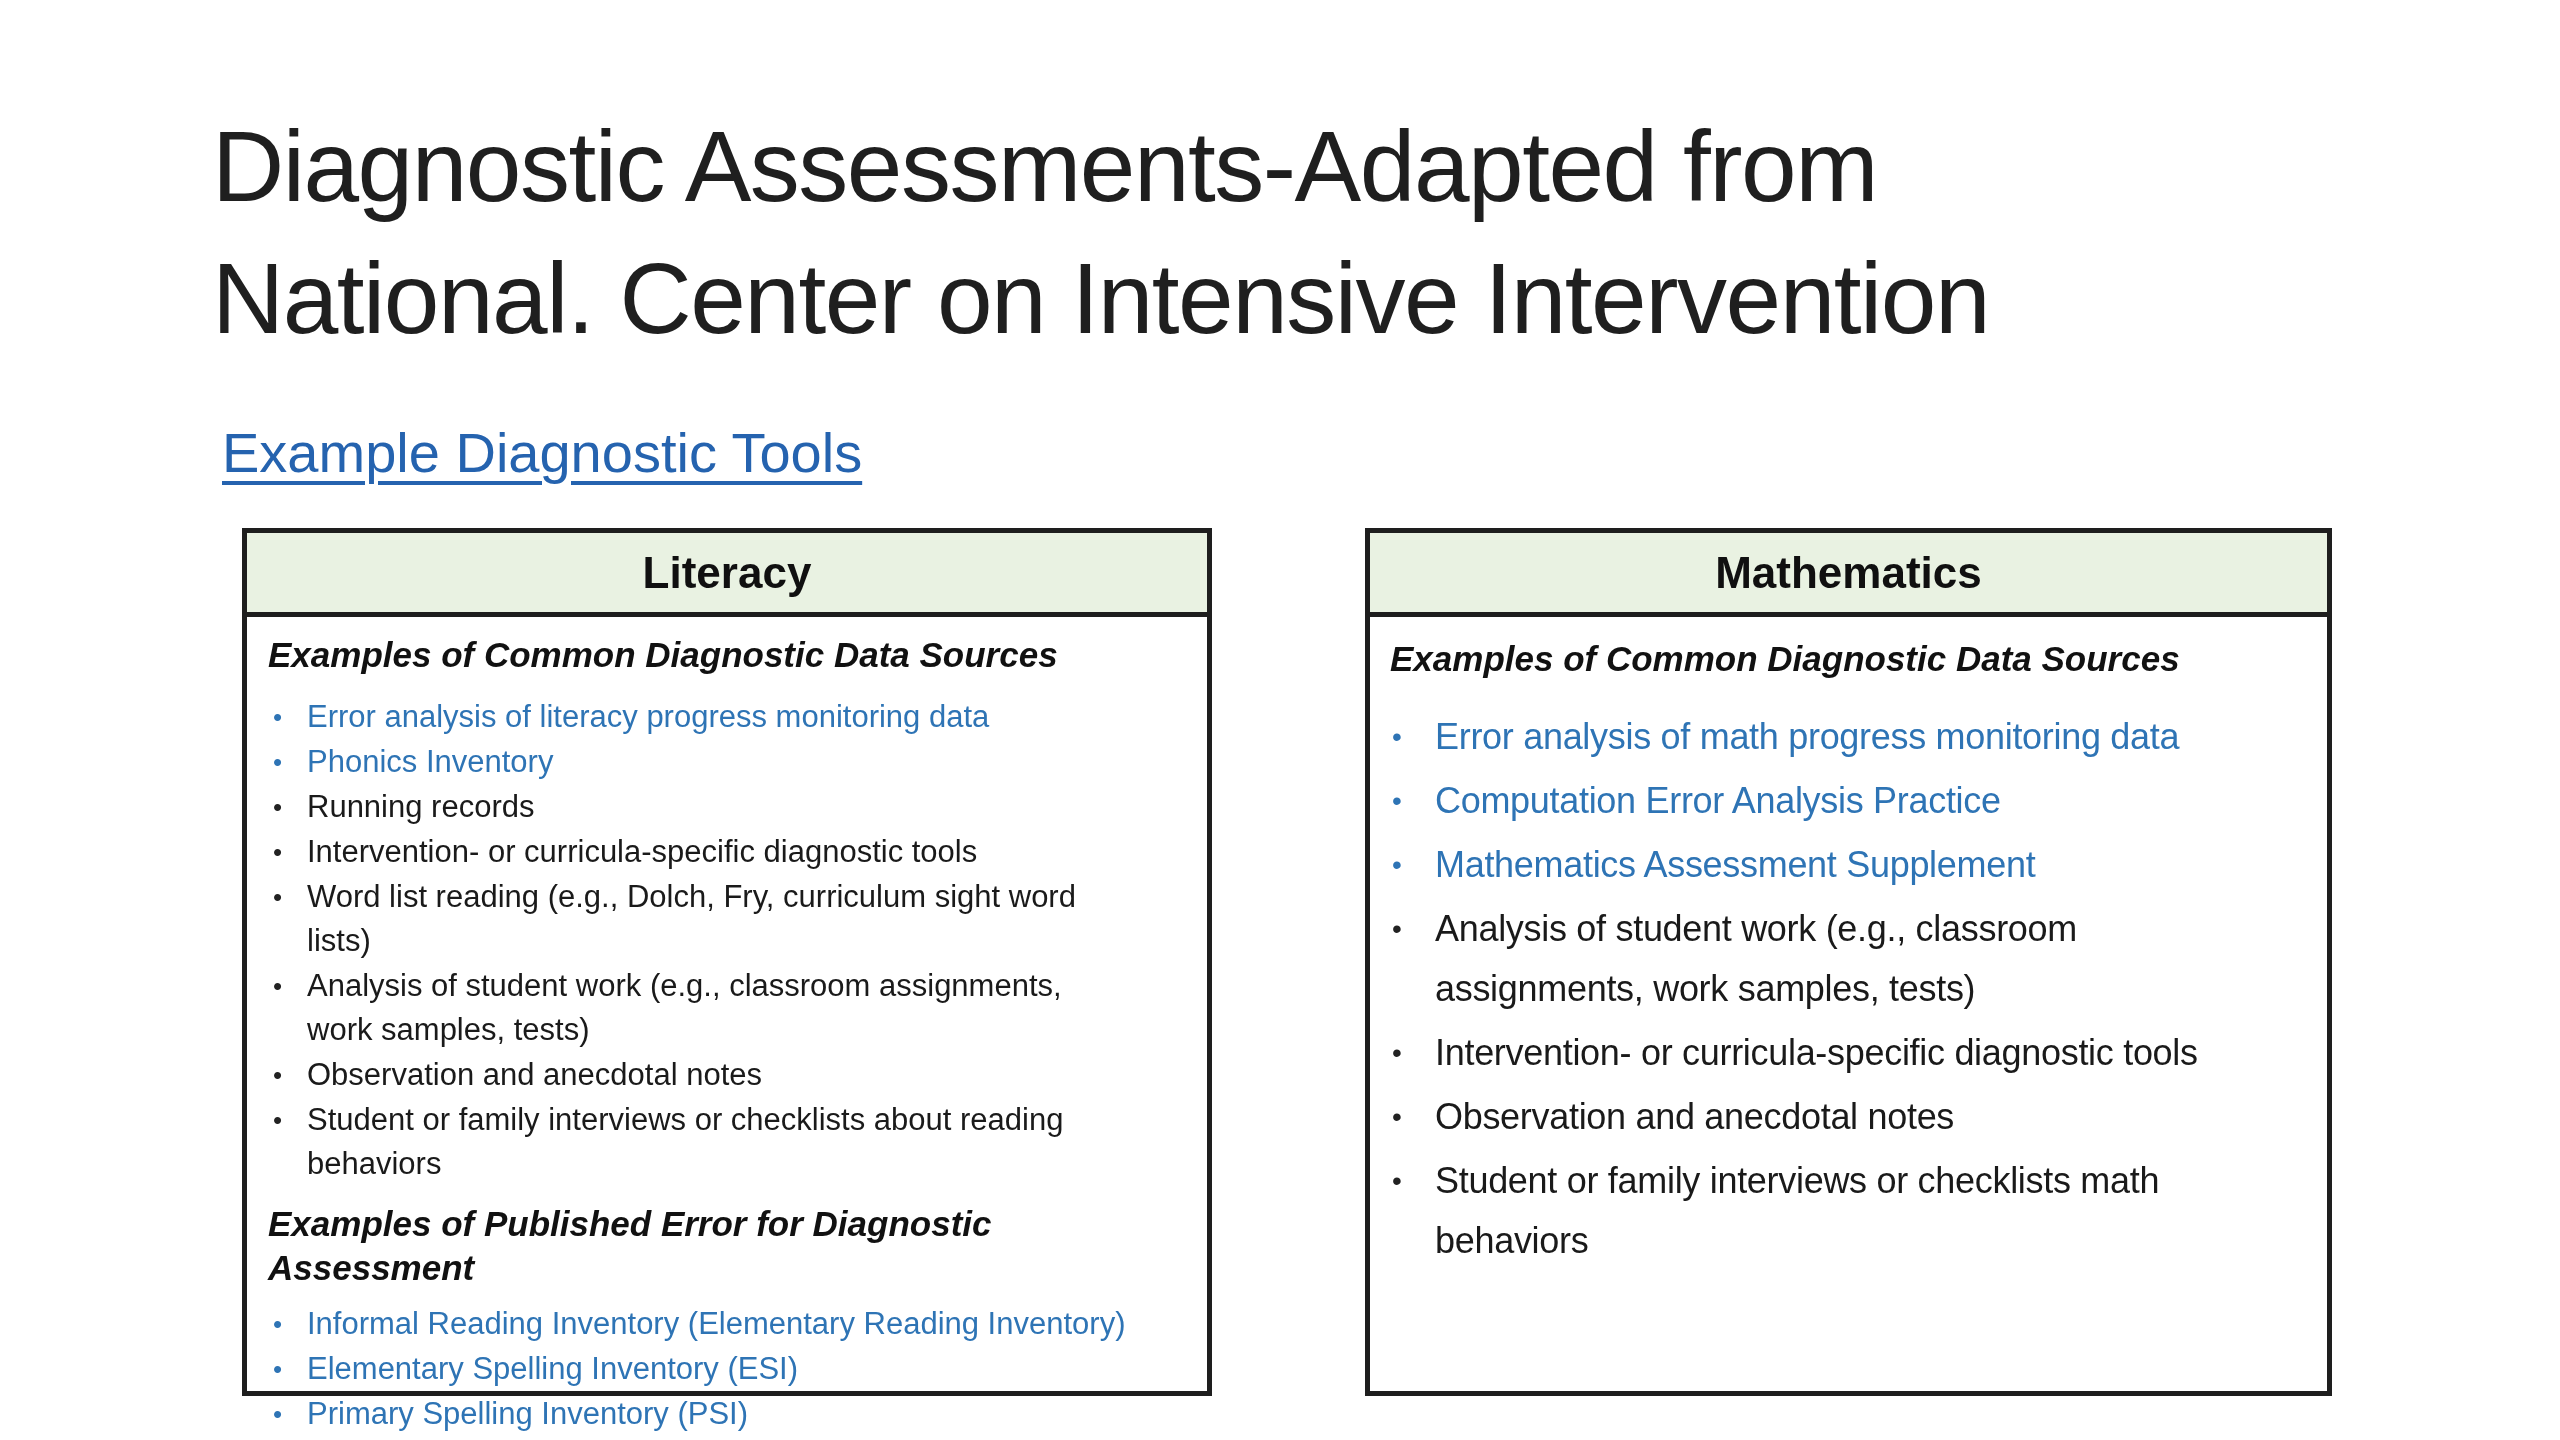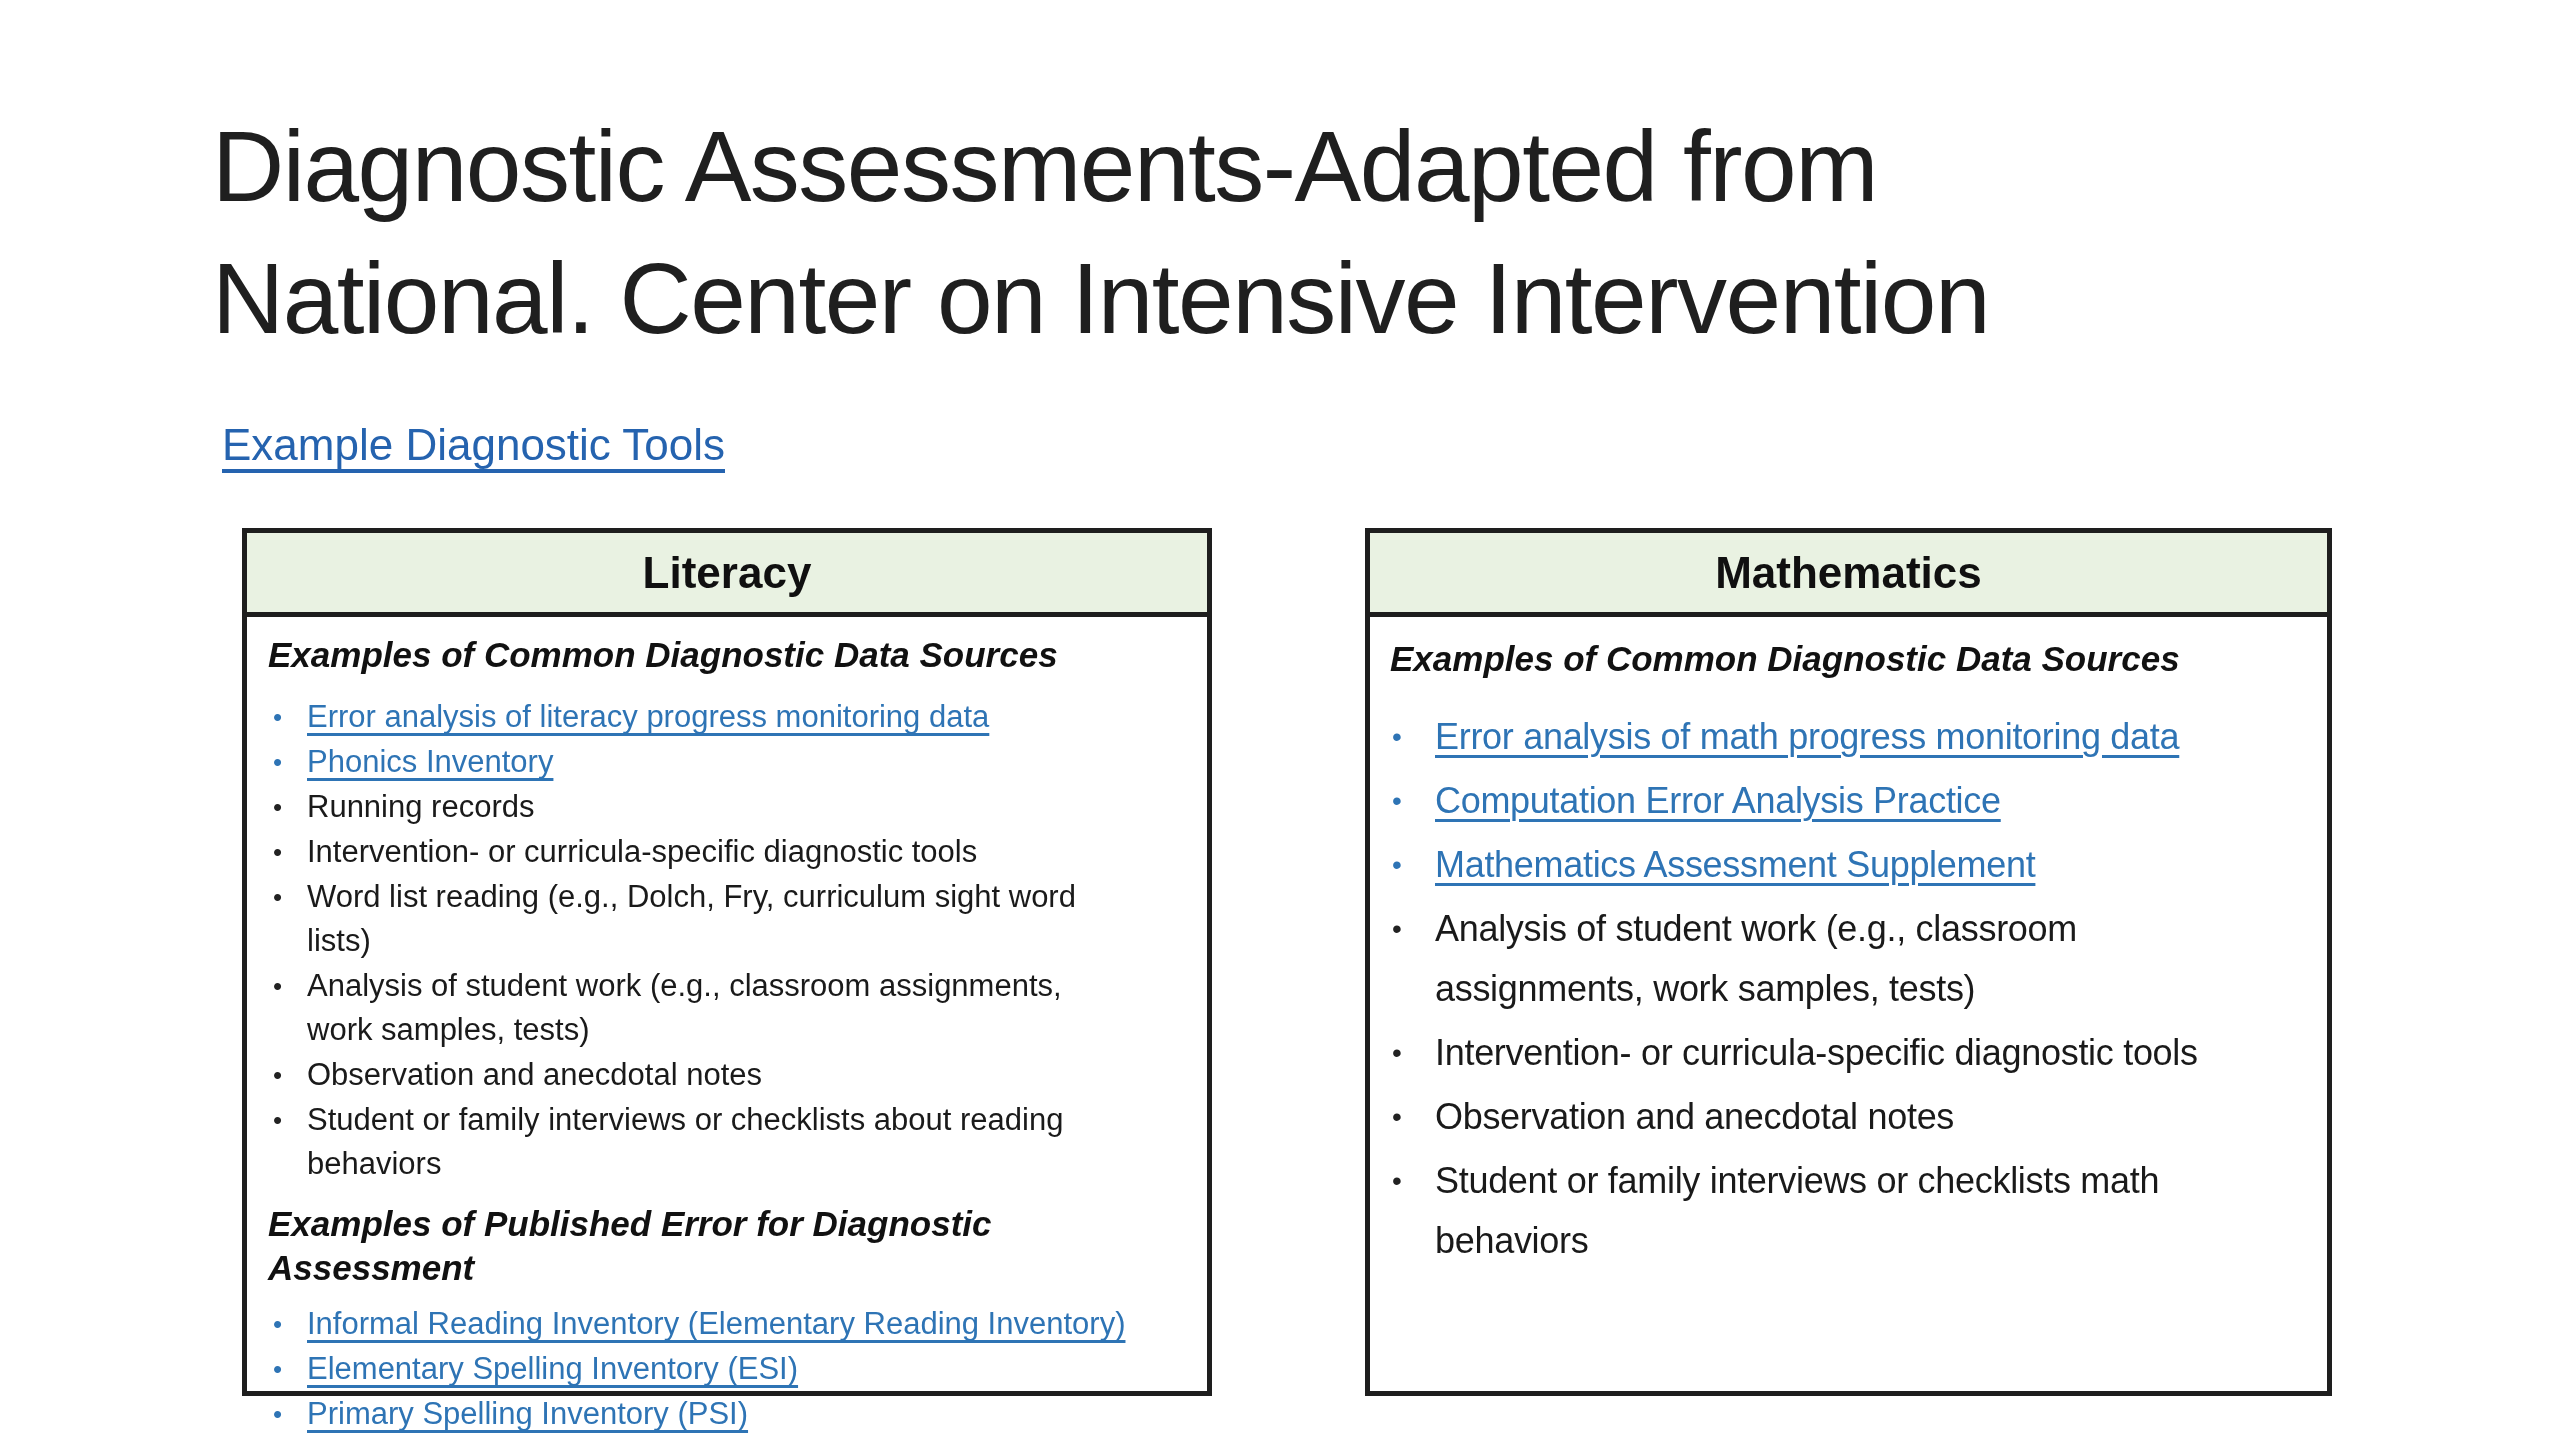--- a/index.html
+++ b/index.html
@@ -15,21 +15,21 @@
     --border_dark: #1E1E1E;
     --text_dark: #1A1A1A;
   }
   .title {
     position: absolute; left: 200px; top: 88px; margin: 12px;
     font-size: 100px; line-height: 132px; font-weight: 400;
     letter-spacing: -1.5px; color: #1f1f1f;
   }
   .main-link {
     position: absolute; left: 222px; top: 420px;
-    font-size: 44px; font-weight: 400;
+    font-size: 56px; font-weight: 400;
     color: var(--main_link_blue, #2563AF);
     text-decoration: underline; text-underline-offset: 9px;
     text-decoration-thickness: 4px;
     cursor: pointer;
   }
   .dtable {
     position: absolute; top: 528px; height: 868px;
     background: #fff; box-sizing: border-box;
     border: 5px solid var(--border_dark, #1E1E1E);
   }
@@ -61,21 +61,21 @@
     letter-spacing: -0.3px;
   }
   .bullet {
     position: absolute; left: 10px; top: 0;
     font-size: 26px; line-height: inherit; color: #222;
   }
   .math .bullet { left: 8px; font-size: 28px; }
   .item-text { white-space: pre-line; }
   .link-item .item-text {
     color: var(--link_blue, #2E74B5);
-    text-decoration: underline; text-underline-offset: 6px;
+    text-underline-offset: 6px;
     text-decoration-thickness: 2.5px;
     cursor: pointer;
   }
   .link-item .bullet { color: var(--link_blue, #2E74B5); }
 </style>
 </head>
 <body style="--link_blue: #2E74B5; --main_link_blue: #2563AF; --header_green: #E9F2E2; --border_dark: #1E1E1E; --text_dark: #1A1A1A;">
 
 <div>
 

